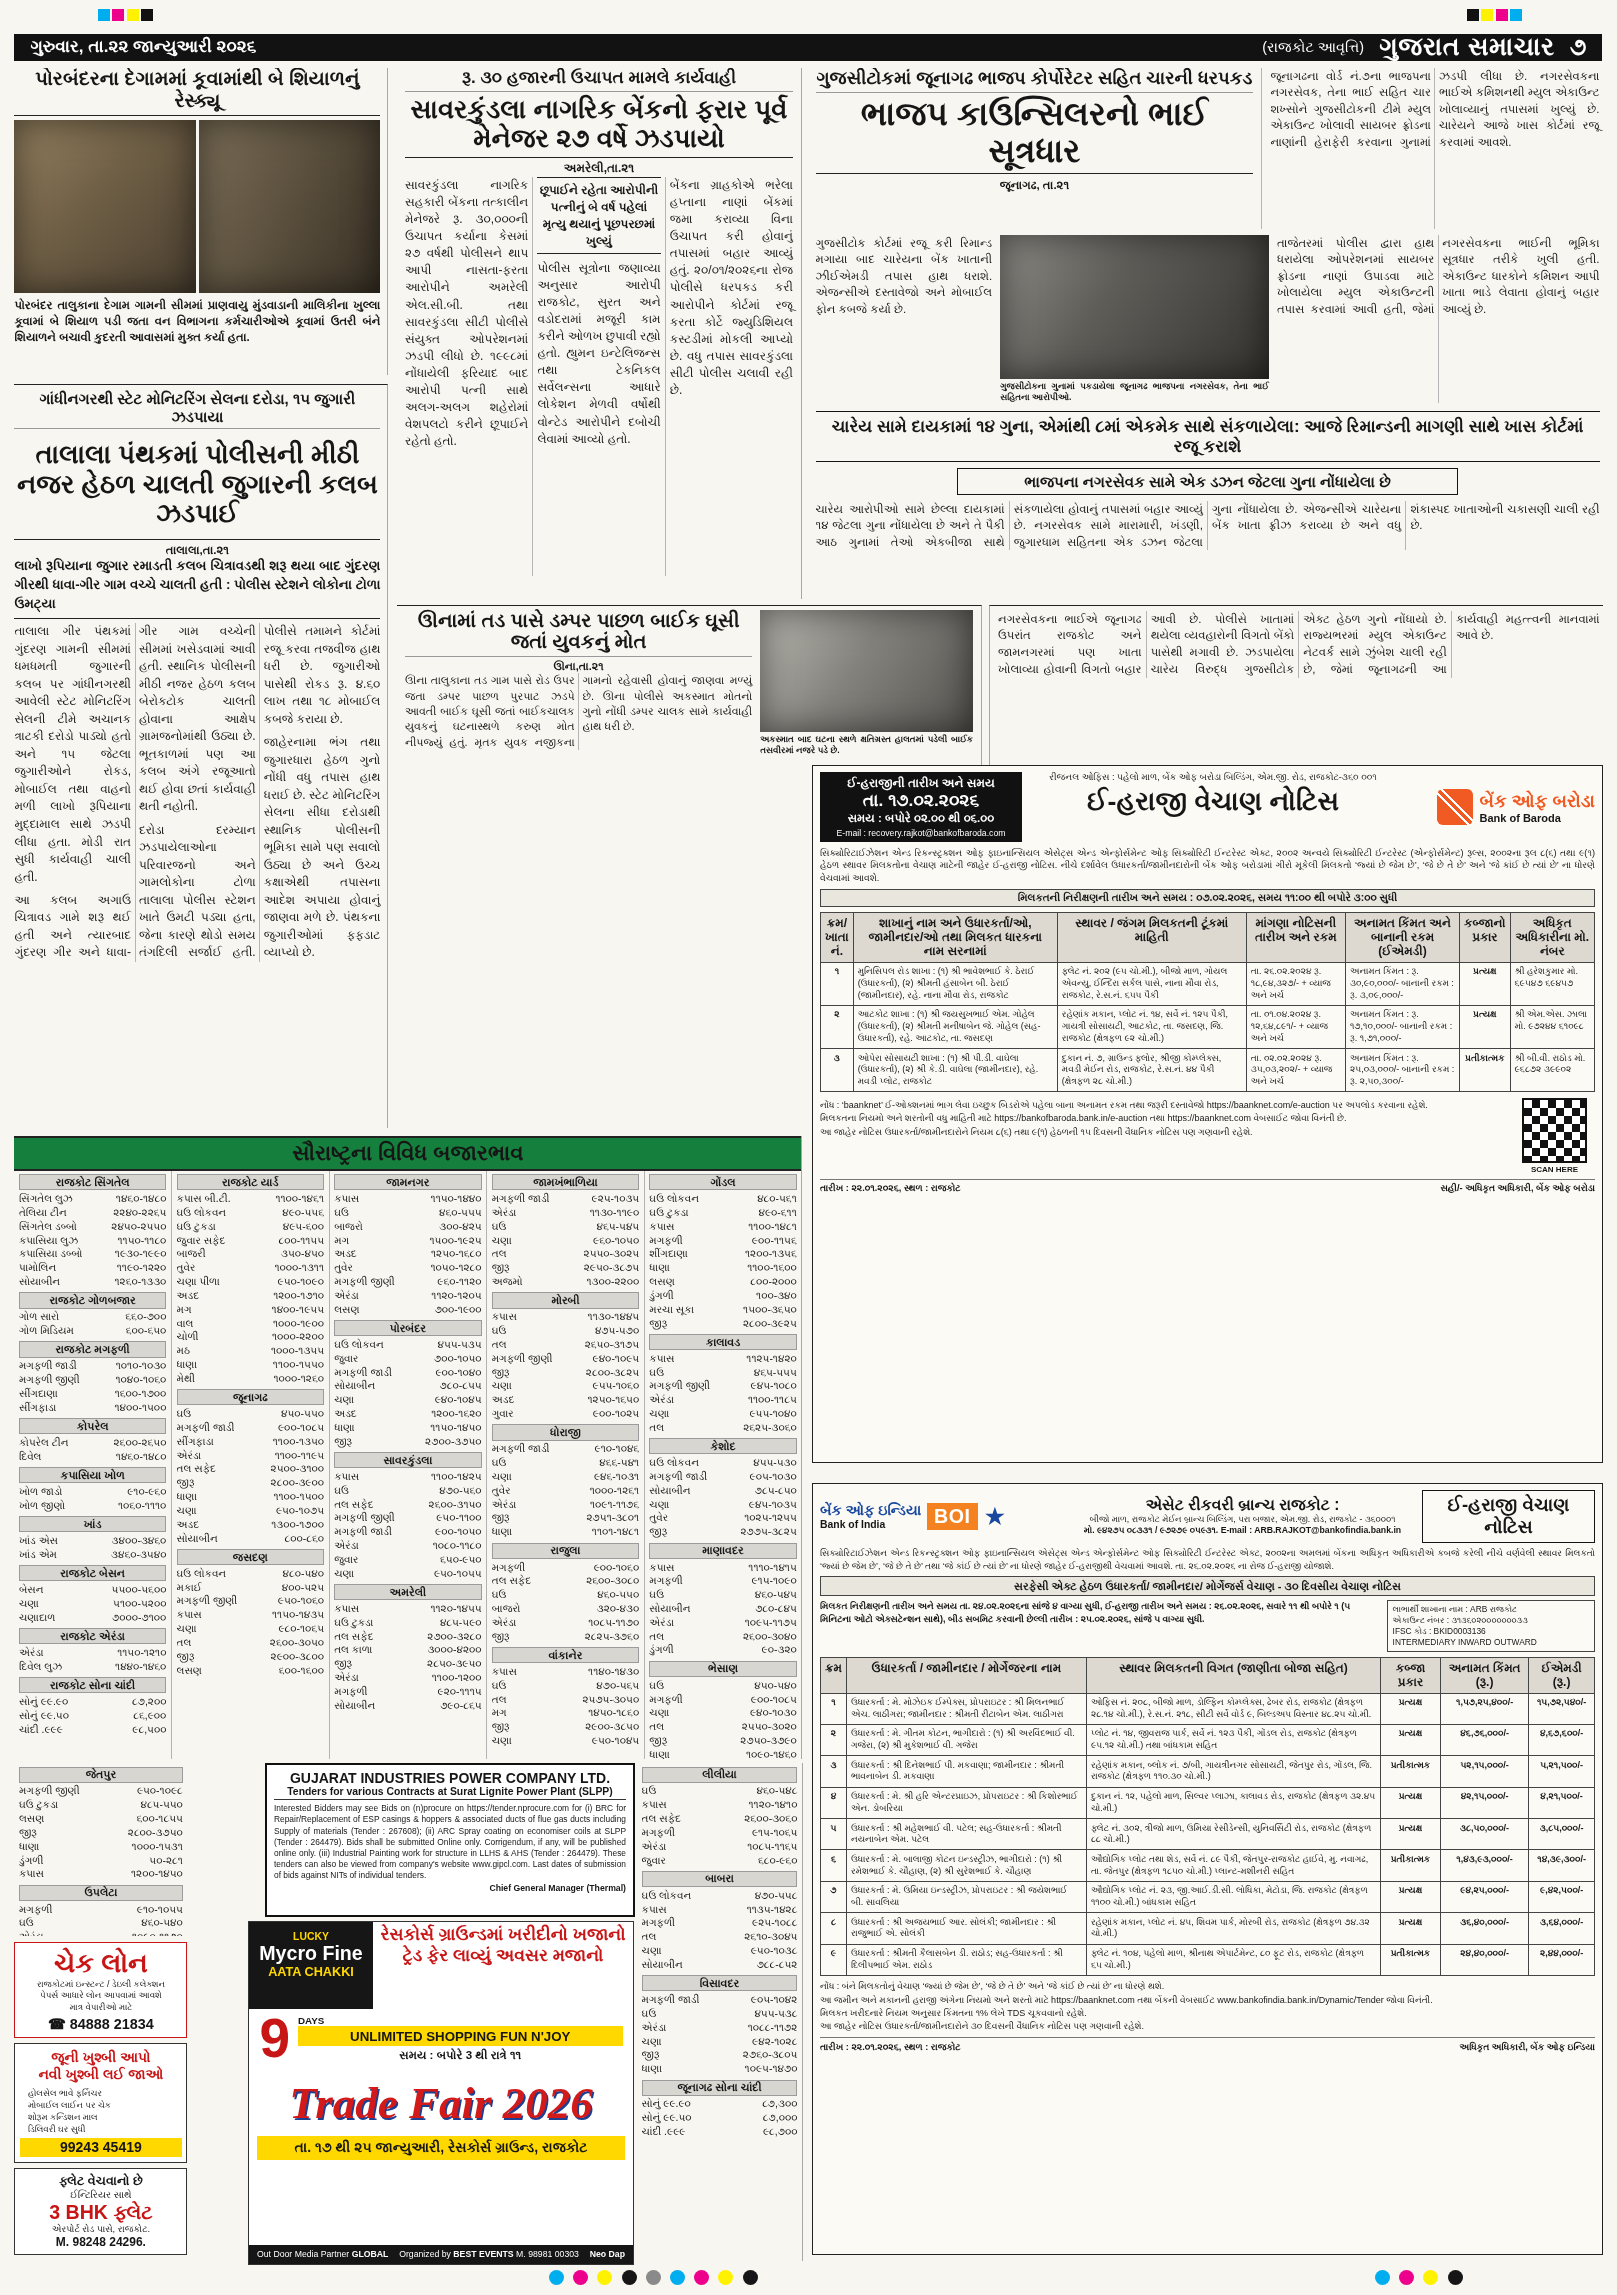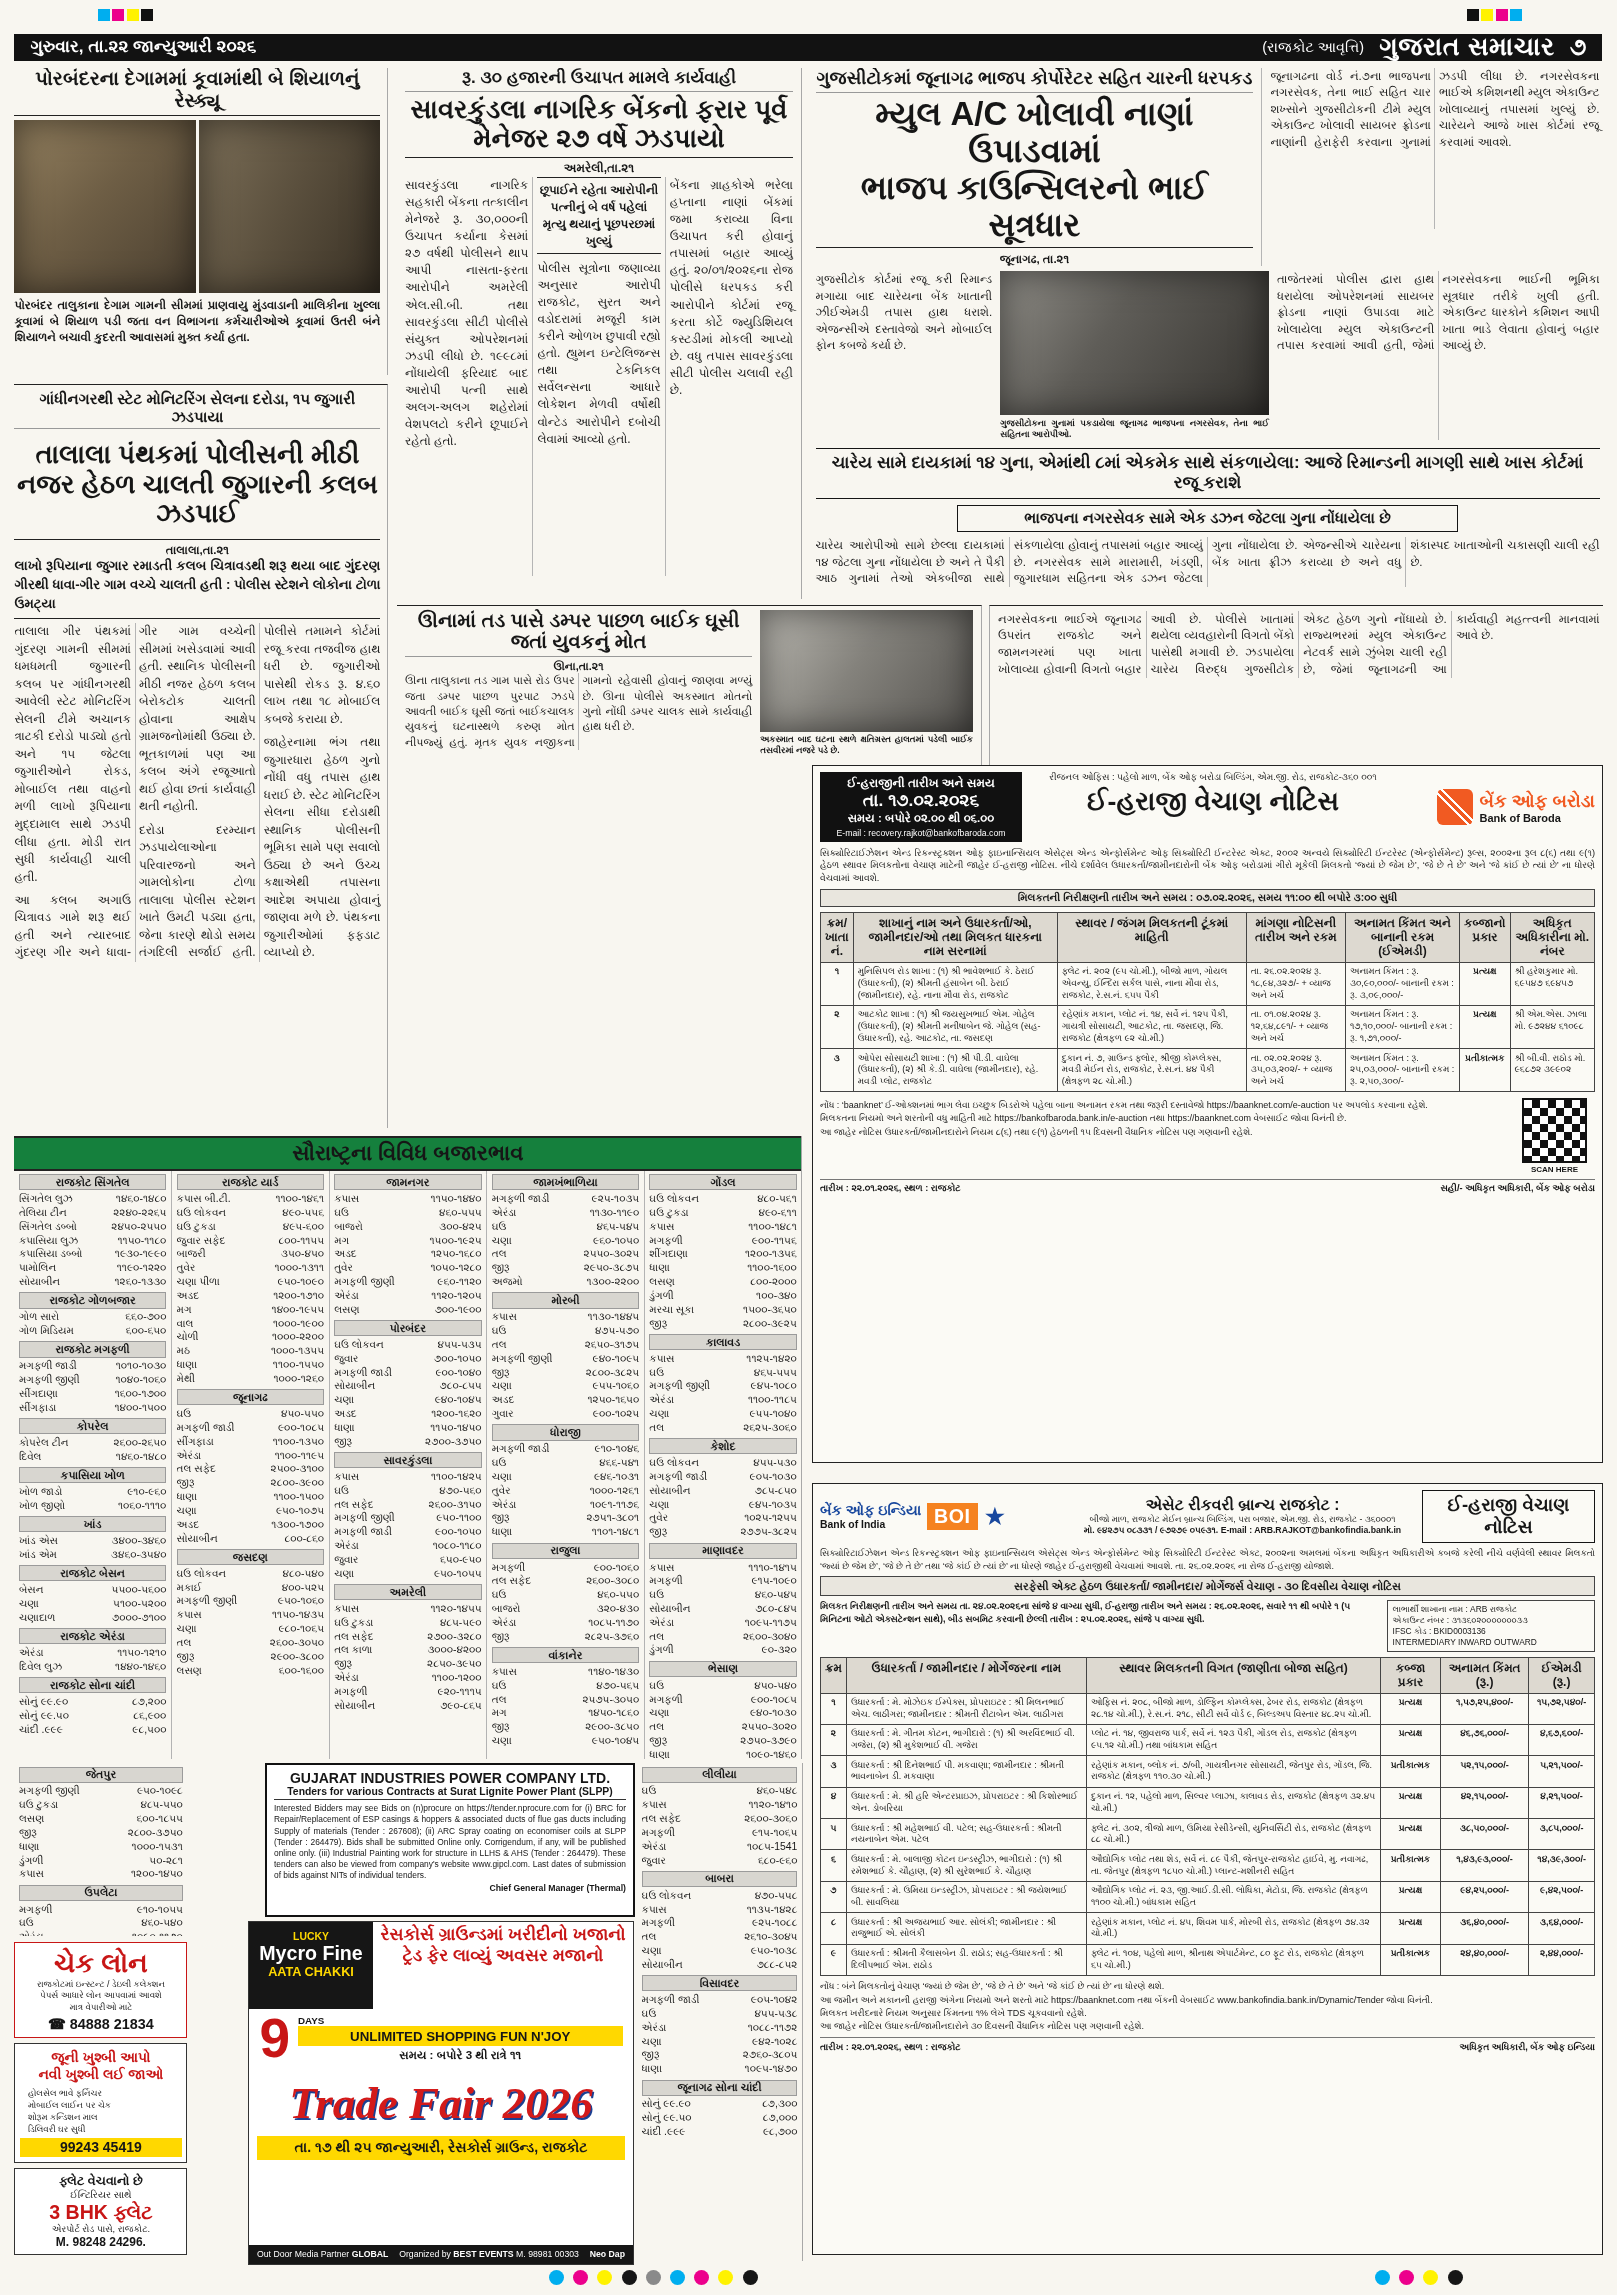--- a/index.html
+++ b/index.html
@@ -117,21 +117,20 @@
       <p>પોલીસ સૂત્રોના જણાવ્યા અનુસાર આરોપી રાજકોટ, સુરત અને વડોદરામાં મજૂરી કામ કરીને ઓળખ છુપાવી રહ્યો હતો. હ્યુમન ઇન્ટેલિજન્સ તથા ટેકનિકલ સર્વેલન્સના આધારે લોકેશન મેળવી વર્ષોથી વોન્ટેડ આરોપીને દબોચી લેવામાં આવ્યો હતો.</p>
       <p style="margin-top:5.8px;">બેંકના ગ્રાહકોએ ભરેલા હપ્તાના નાણાં બેંકમાં જમા કરાવ્યા વિના ઉચાપત કરી હોવાનું તપાસમાં બહાર આવ્યું હતું. ૨૦/૦૧/૨૦૨૬ના રોજ પોલીસે ધરપકડ કરી આરોપીને કોર્ટમાં રજૂ કરતા કોર્ટે જ્યુડિશિયલ કસ્ટડીમાં મોકલી આપ્યો છે. વધુ તપાસ સાવરકુંડલા સીટી પોલીસ ચલાવી રહી છે.</p>
     </div>
   </div>
 
   <div class="abs" style="left:812px; top:68px; width:791px; height:531px; padding:0 3.5px;">
     <div style="display:flex;">
       <div style="width:57%; padding-right:8px; border-right:0.6px solid #b5b5b5;">
         <div class="kicker" style="font-size:18px;">ગુજસીટોકમાં જૂનાગઢ ભાજપ કોર્પોરેટર સહિત ચારની ધરપકડ</div>
         <div class="thinrule"></div>
-        <div class="headline" style="font-size:33px;">મ્યુલ A/C ખોલાવી નાણાં ઉપાડવામાં</div>
         <div class="headline" style="font-size:33px;">ભાજપ કાઉન્સિલરનો ભાઈ સૂત્રધાર</div>
         <div class="rule"></div>
         <div class="dateline" style="font-size:11.6px;">જૂનાગઢ, તા.૨૧</div>
       </div>
       <div style="width:43%; padding-left:8px;">
         <div class="bodytxt" style="column-count:2; column-gap:8px; column-rule:0.6px solid #b5b5b5; font-size:11.6px; line-height:1.42; height:161px;">જૂનાગઢના વોર્ડ નં.૭ના ભાજપના નગરસેવક, તેના ભાઈ સહિત ચાર શખ્સોને ગુજસીટોકની ટીમે મ્યુલ એકાઉન્ટ ખોલાવી સાયબર ફ્રોડના નાણાંની હેરાફેરી કરવાના ગુનામાં ઝડપી લીધા છે. નગરસેવકના ભાઈએ કમિશનથી મ્યુલ એકાઉન્ટ ખોલાવ્યાનું તપાસમાં ખુલ્યું છે. ચારેયને આજે ખાસ કોર્ટમાં રજૂ કરવામાં આવશે.</div>
       </div>
     </div>
     <div style="display:flex; margin-top:5.8px; gap:8px;">
       <div class="bodytxt" style="width:23%; font-size:11.6px; line-height:1.42;">ગુજસીટોક કોર્ટમાં રજૂ કરી રિમાન્ડ મગાયા બાદ ચારેયના બેંક ખાતાની ઝીઈએમડી તપાસ હાથ ધરાશે. એજન્સીએ દસ્તાવેજો અને મોબાઈલ ફોન કબજે કર્યા છે.</div>
@@ -1348,21 +1347,21 @@
                 <span>૨૬૦૦-૩૦૬૦</span>
               </div>
 
               <div class="mi">
                 <span>મગફળી</span>
                 <span>૯૧૫-૧૦૬૫</span>
               </div>
 
               <div class="mi">
                 <span>એરંડા</span>
-                <span>૧૦૮૫-1541</span>
+                <span>૧૦૮૫-૧૧૬૫</span>
               </div>
 
               <div class="mi">
                 <span>જુવાર</span>
                 <span>૬૮૦-૯૬૦</span>
               </div>
             </div>
         </div>
 
         <div>

